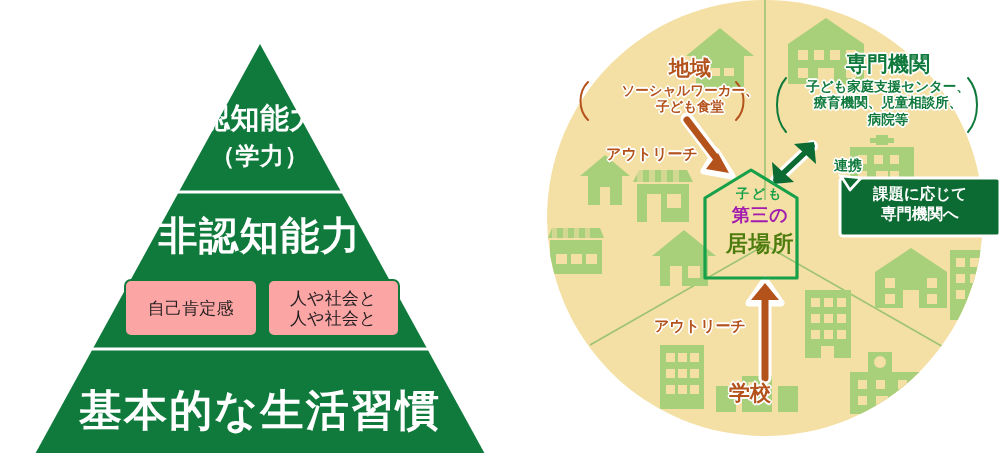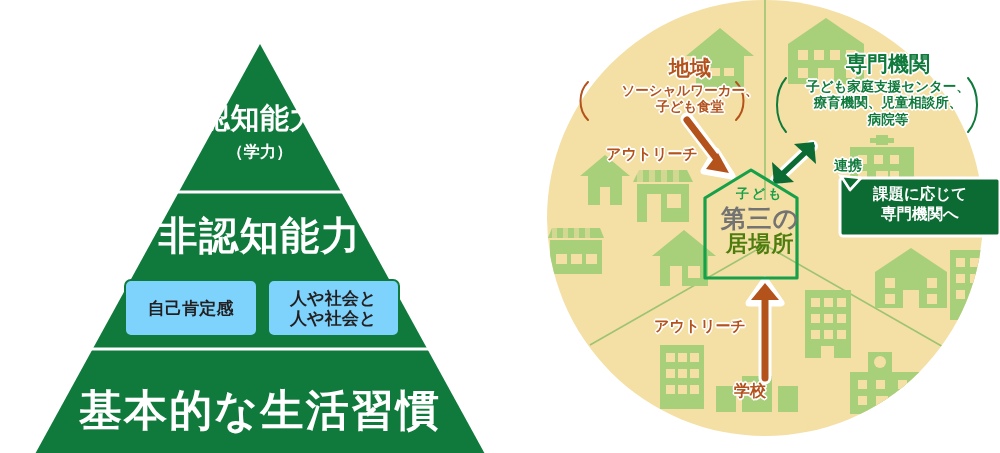--- a/index.html
+++ b/index.html
@@ -11,29 +11,29 @@
   }
   .stage{position:absolute;left:0;top:0;width:1000px;height:453px;}
 
   
   .pyramid-panel{position:absolute;left:0;top:0;width:520px;height:453px;margin-top:36px;}
   .pyramid-svg{position:absolute;left:0;top:0;}
 
   .pyr-txt{position:absolute;color:#ffffff;font-weight:700;text-align:center;
            line-height:1.12;white-space:nowrap;letter-spacing:.02em;}
   #pyr-l1-main{left:0;right:0;top:66px;font-size:29px;}
-  #pyr-l1-sub {left:0;right:0;top:107px;font-size:16px;text-align:center;}
+  #pyr-l1-sub {left:0;right:0;top:107px;font-size:24px;text-align:center;}
   #pyr-l2     {left:0;right:0;top:178px;font-size:39px;letter-spacing:.04em;}
   #pyr-l3     {left:0;right:0;top:350px;font-size:43px;letter-spacing:.05em;}
 
   .chip-row{position:absolute;left:124px;top:243px;width:276px;height:58px;
             display:flex;gap:9px;}
-  .chip{flex:1;background:#7dd3fc;border:2px solid #0f7a3c;border-radius:7px;
+  .chip{flex:1;background:#fca5a5;border:2px solid #0f7a3c;border-radius:7px;
         display:flex;align-items:center;justify-content:center;
-        color:#231f20;font-weight:700;font-size:17px;line-height:1.18;
+        color:#231f20;font-weight:400;font-size:17px;line-height:1.18;
         text-align:center;letter-spacing:.01em;}
   .chip.two-line{font-size:17px;}
 
   
   .circle-panel{position:absolute;left:520px;top:0;width:480px;height:356px;}
   .circle-svg{position:absolute;left:0;top:0;}
 
   .c-txt{position:absolute;white-space:nowrap;font-weight:700;text-align:center;
          line-height:1.22;}
   .outline-w{
@@ -48,26 +48,26 @@
   .brown{color:#b4521c;}
   .green{color:#0f7a3c;}
 
   #lbl-chiiki      {left:60px;top:56px;width:220px;font-size:21px;}
   #lbl-chiiki-sub  {left:60px;top:82px;width:220px;font-size:13.5px;}
   #lbl-senmon      {left:258px;top:52px;width:220px;font-size:21px;}
   #lbl-senmon-sub  {left:258px;top:78px;width:220px;font-size:13.5px;}
   #lbl-outreach-1  {left:62px;top:145px;width:140px;font-size:15px;}
   #lbl-outreach-2  {left:110px;top:317px;width:140px;font-size:15px;}
   #lbl-renkei      {left:300px;top:157px;width:56px;font-size:14px;}
-  #lbl-gakko       {left:160px;top:381px;width:140px;font-size:16px;}
+  #lbl-gakko       {left:160px;top:381px;width:140px;font-size:21px;}
   #lbl-gakko-sub   {left:140px;top:406px;width:180px;font-size:13px;}
 
   
   #house-kodomo{left:185px;top:186px;width:110px;font-size:13px;color:#17a04a;letter-spacing:.22em;}
-  #house-l1    {left:185px;top:204px;width:110px;font-size:25px;color:#737373;letter-spacing:.04em;}
+  #house-l1    {left:185px;top:204px;width:110px;font-size:18px;color:#a21caf;letter-spacing:.04em;}
   #house-l2    {left:185px;top:231px;width:110px;font-size:22px;color:#4d7c0f;letter-spacing:.04em;}
 
   
   .callout-txt{position:absolute;left:325px;top:184px;width:150px;text-align:center;
                color:#ffffff;font-weight:700;font-size:15.5px;line-height:1.3;
                white-space:nowrap;}
 </style>
 </head>
 <body>
 

